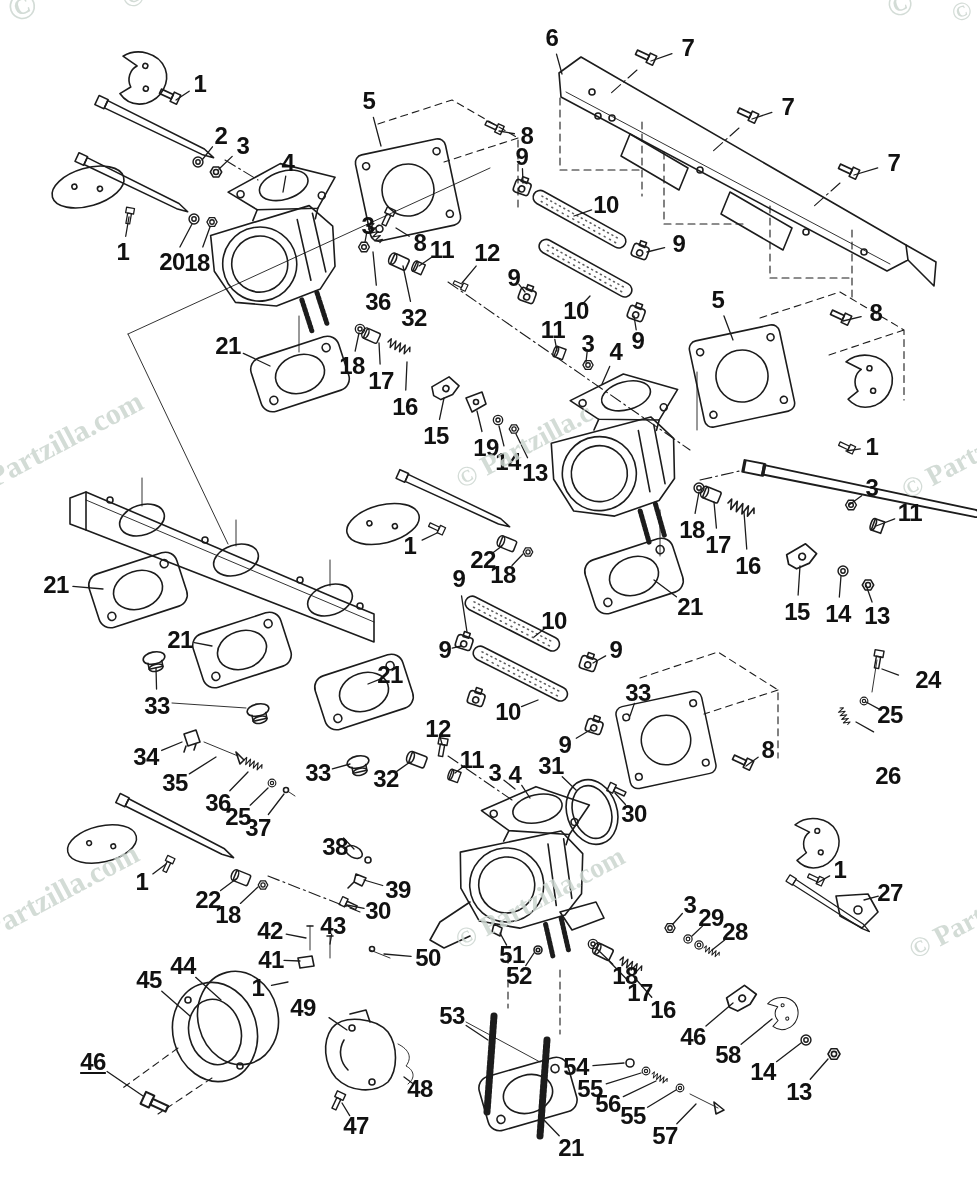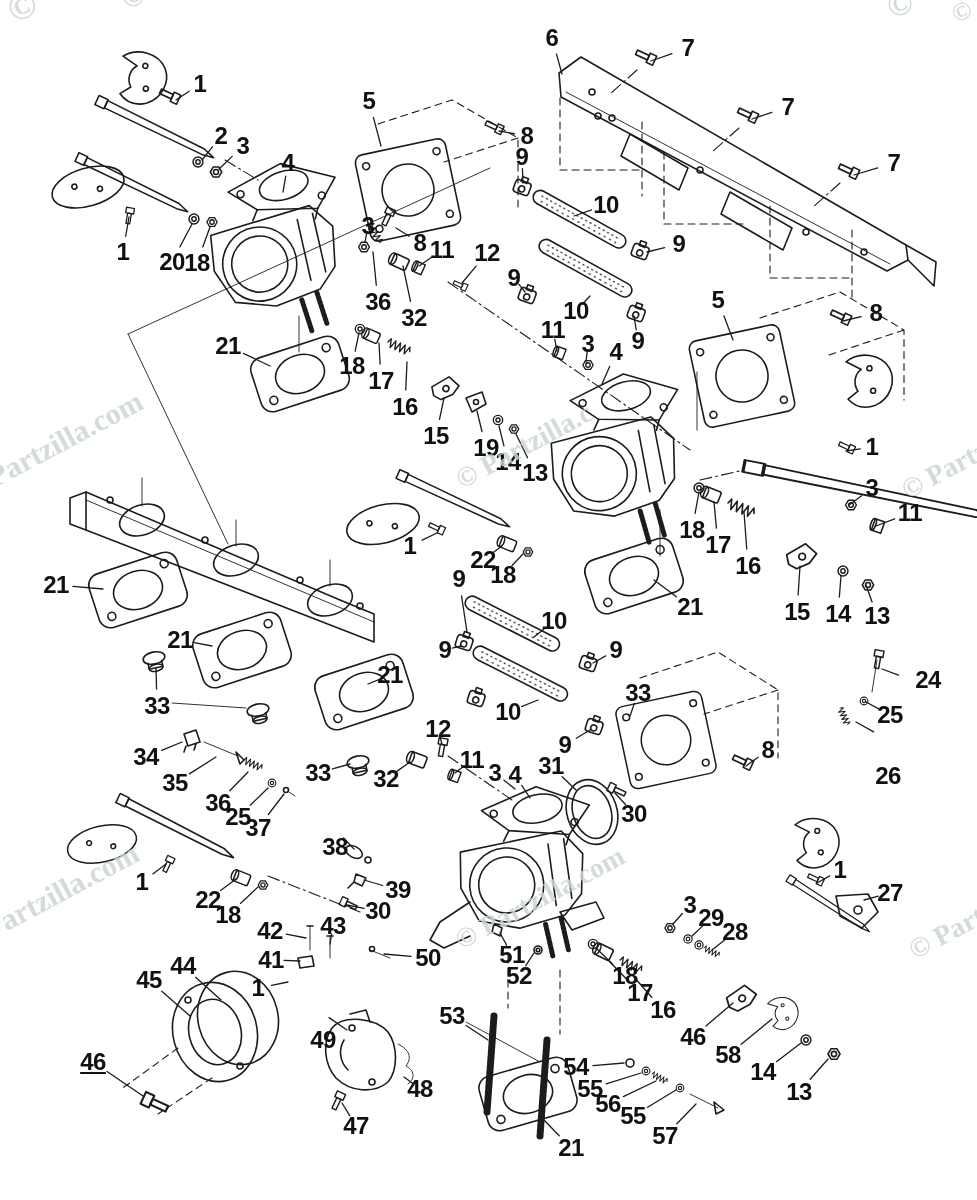--- a/index.html
+++ b/index.html
@@ -520,21 +520,21 @@
     <span class="callout" style="left: 228px; top: 915px;">18</span>
     <span class="callout" style="left: 270px; top: 931px;">42</span>
     <span class="callout" style="left: 333px; top: 926px;">43</span>
     <span class="callout" style="left: 271px; top: 960px;">41</span>
     <span class="callout" style="left: 378px; top: 911px;">30</span>
     <span class="callout" style="left: 398px; top: 890px;">39</span>
     <span class="callout" style="left: 428px; top: 958px; text-align: center;">50</span>
     <span class="callout" style="left: 183px; top: 966px;">44</span>
     <span class="callout" style="left: 149px; top: 980px;">45</span>
     <span class="callout" style="left: 93px; top: 1062px; text-decoration: underline;">46</span>
-    <span class="callout" style="left: 323px; top: 1008px; margin-top: 32px;">49</span>
+    <span class="callout" style="left: 303px; top: 1008px;">49</span>
     <span class="callout" style="left: 452px; top: 1016px;">53</span>
     <span class="callout" style="left: 420px; top: 1089px;">48</span>
     <span class="callout" style="left: 356px; top: 1126px;">47</span>
     <span class="callout" style="left: 571px; top: 1148px;">21</span>
     <span class="callout" style="left: 512px; top: 955px;">51</span>
     <span class="callout" style="left: 519px; top: 976px;">52</span>
     <span class="callout" style="left: 576px; top: 1067px;">54</span>
     <span class="callout" style="left: 590px; top: 1089px;">55</span>
     <span class="callout" style="left: 608px; top: 1104px;">56</span>
     <span class="callout" style="left: 633px; top: 1116px;">55</span>

